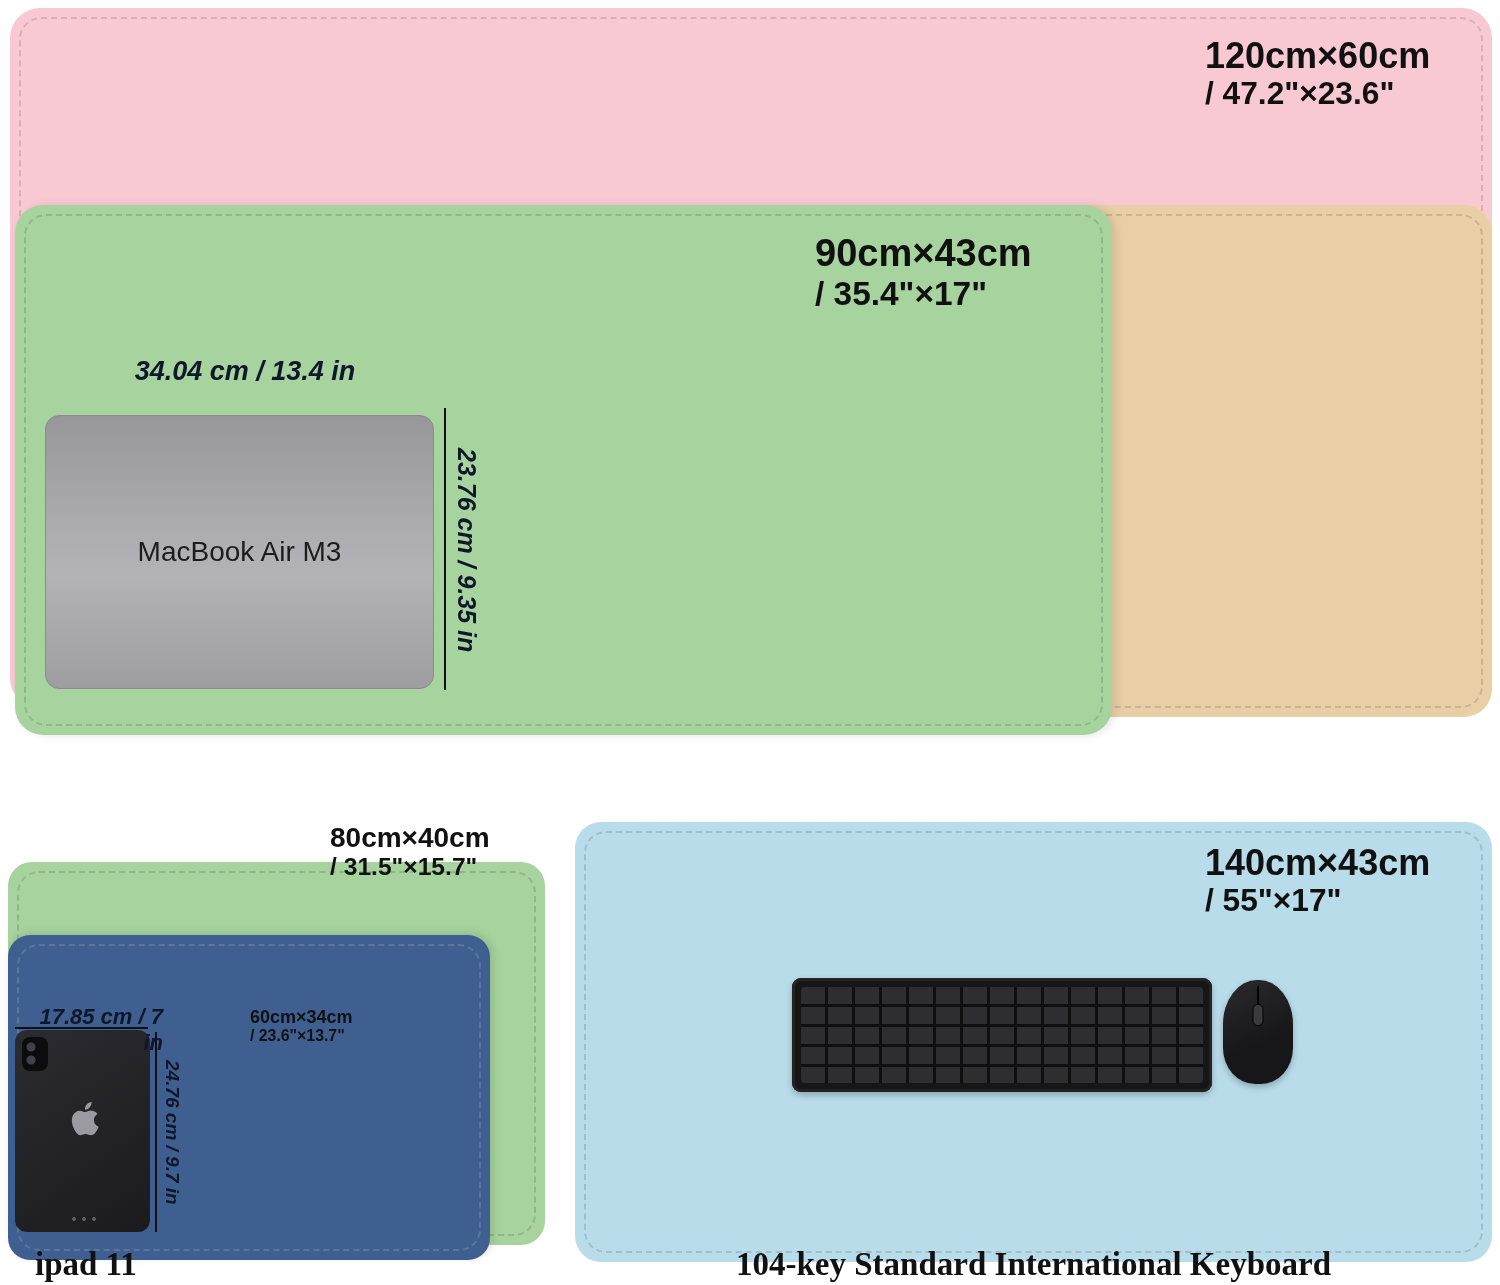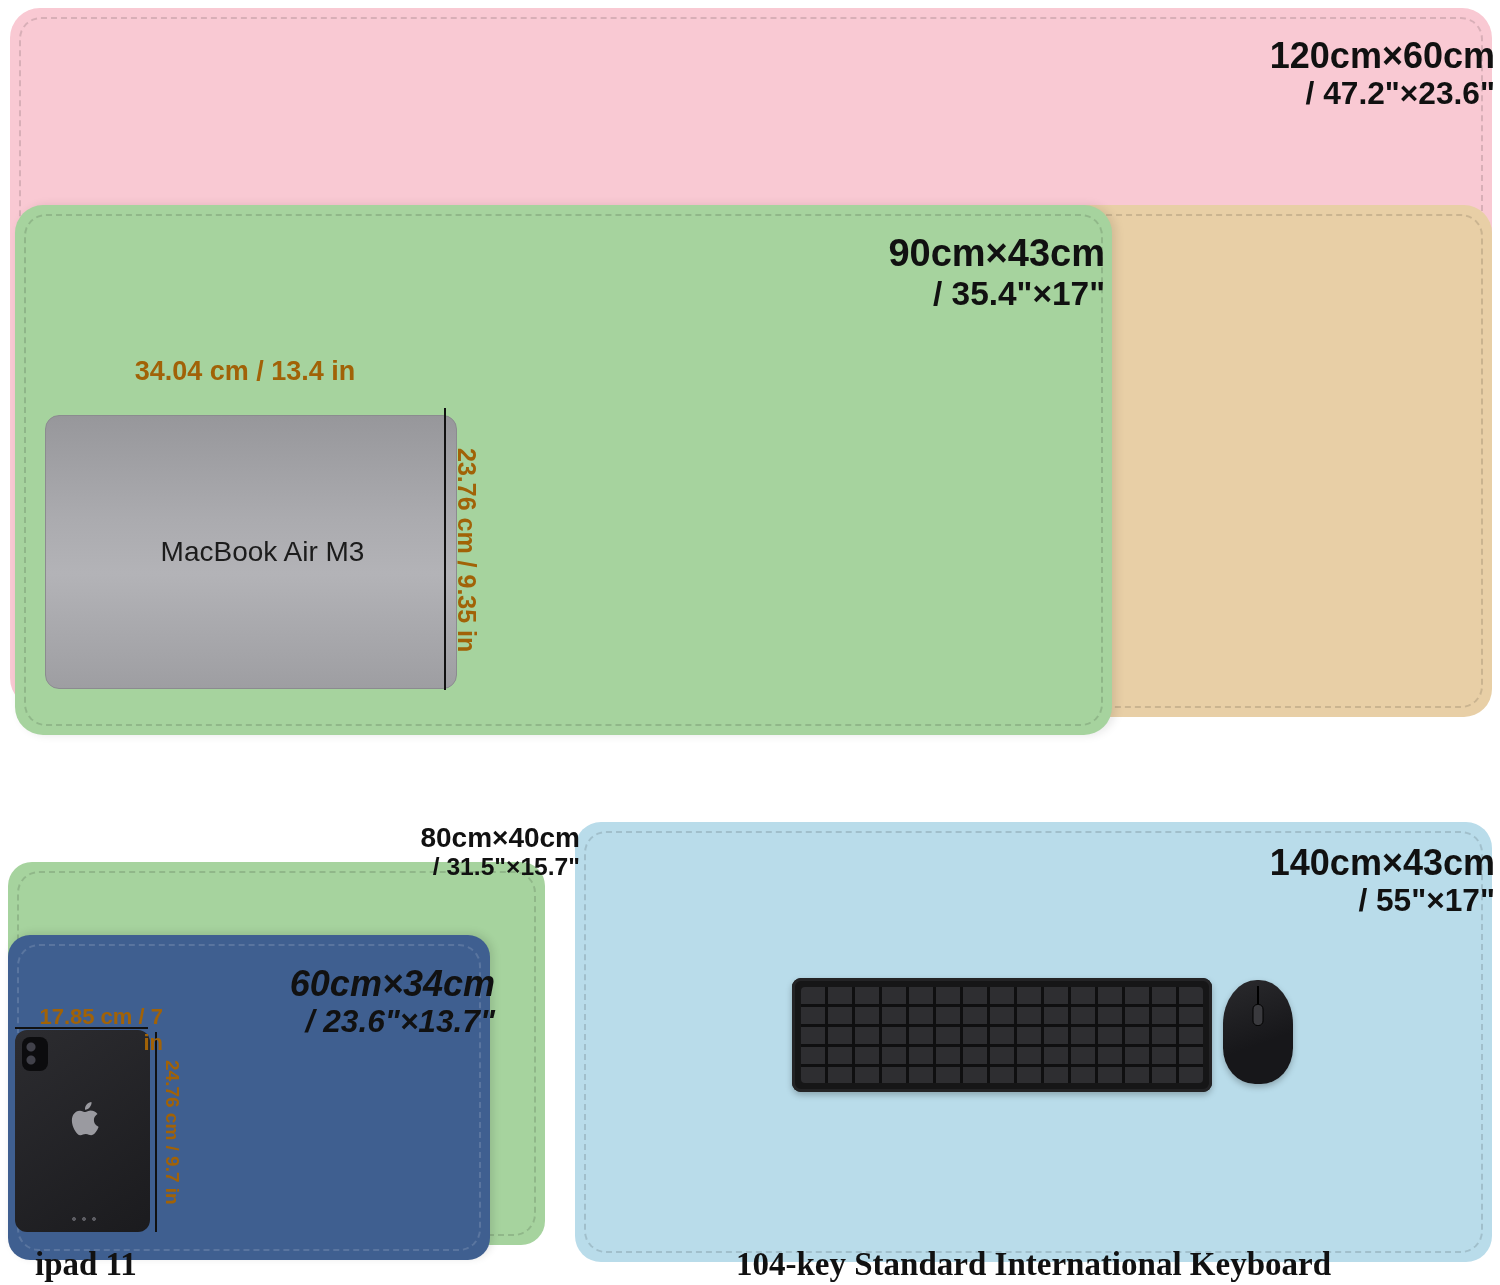--- a/index.html
+++ b/index.html
@@ -11,46 +11,46 @@
   .mat::before{content:"";position:absolute;inset:9px;border:2px dashed rgba(0,0,0,0.13);border-radius:22px;pointer-events:none;}
   .mat-pink{left:10px;top:8px;width:1482px;height:700px;background:#f9c9d3;border-radius:30px;z-index:1;}
   .mat-tan{left:1005px;top:205px;width:487px;height:512px;background:#e8cfa6;border-radius:28px;z-index:2;}
   .mat-green-top{left:15px;top:205px;width:1097px;height:530px;background:#a6d39e;border-radius:28px;z-index:3;box-shadow:4px 0 10px rgba(0,0,0,0.10);}
   .mat-green-bottom{left:8px;top:862px;width:537px;height:383px;background:#a6d39e;border-radius:24px;z-index:1;}
   .mat-blue{left:8px;top:935px;width:482px;height:325px;background:#3f5f90;border-radius:22px;z-index:2;box-shadow:3px -2px 8px rgba(0,0,0,0.12);}
   .mat-blue::before{border-color:rgba(255,255,255,0.14);}
   .mat-lightblue{left:575px;top:822px;width:917px;height:440px;background:#b9dcea;border-radius:26px;z-index:1;}
 
   
-  .size-label{position:absolute;z-index:20;text-align:right;font-weight:700;color:#111;line-height:1.12;}
+  .size-label{position:absolute;z-index:20;text-align:left;font-weight:700;color:#111;line-height:1.12;}
   .size-label .l2{font-size:0.88em;}
   .lbl-pink{left:1205px;top:36px;width:290px;font-size:36px;}
   .lbl-green-top{left:815px;top:232px;width:290px;font-size:38px;}
   .lbl-tan{left:1200px;top:228px;width:290px;font-size:33px;}
   .lbl-green-bottom{left:330px;top:822px;width:250px;font-size:28px;}
-  .lbl-blue{left:250px;top:964px;width:245px;font-size:36px;font-style:italic;}
+  .lbl-blue{left:250px;top:1007px;width:245px;font-size:18px;}
   .lbl-lightblue{left:1205px;top:843px;width:290px;font-size:36px;}
 
   
-  .dim{position:absolute;z-index:20;font-weight:700;color:#a16207;}
+  .dim{position:absolute;z-index:20;font-weight:700;color:#0f172a;font-style:italic;}
   .macbook-width-label{left:95px;top:356px;width:300px;font-size:27px;text-align:center;}
   .vline{position:absolute;z-index:20;width:2px;background:#111;}
   .macbook-vline{left:444px;top:408px;height:282px;}
   .vtext{writing-mode:vertical-rl;text-align:center;}
   .macbook-height-label{left:452px;top:412px;height:276px;font-size:25px;}
   .hline{position:absolute;z-index:21;height:2px;background:#111;}
   .ipad-width-label{left:18px;top:1004px;width:145px;font-size:22px;text-align:right;z-index:21;}
   .ipad-hline{left:15px;top:1027px;width:133px;}
   .ipad-vline{left:155px;top:1032px;height:200px;}
   .ipad-height-label{left:161px;top:1032px;height:200px;font-size:19px;}
 
   
   .macbook{position:absolute;left:45px;top:415px;width:387px;height:272px;z-index:10;
     background:linear-gradient(180deg,#97979b 0%,#ababaf 38%,#b3b3b7 58%,#9e9ea2 100%);
-    border:1px solid #8b8b8f;border-radius:14px;display:flex;align-items:center;justify-content:center;padding-left:23px;}
+    border:1px solid #8b8b8f;border-radius:14px;display:flex;align-items:center;justify-content:center;}
   .macbook-label{font-size:28px;font-weight:400;color:#1c1c1c;}
 
   
   .ipad{position:absolute;left:15px;top:1030px;width:135px;height:202px;z-index:10;
     background:linear-gradient(145deg,#2c2c30 0%,#1b1b1e 100%);border-radius:12px;}
   .ipad-camera{position:absolute;left:7px;top:7px;width:26px;height:34px;border-radius:8px;
     background:radial-gradient(circle at 9px 10px,#41414a 4px,transparent 5px),
                radial-gradient(circle at 9px 23px,#41414a 4px,transparent 5px),#0c0c0e;}
   .apple-logo{position:absolute;left:50%;top:44%;transform:translate(-50%,-50%);width:34px;height:40px;}
   .apple-logo svg{width:100%;height:100%;fill:#9a9aa0;}

